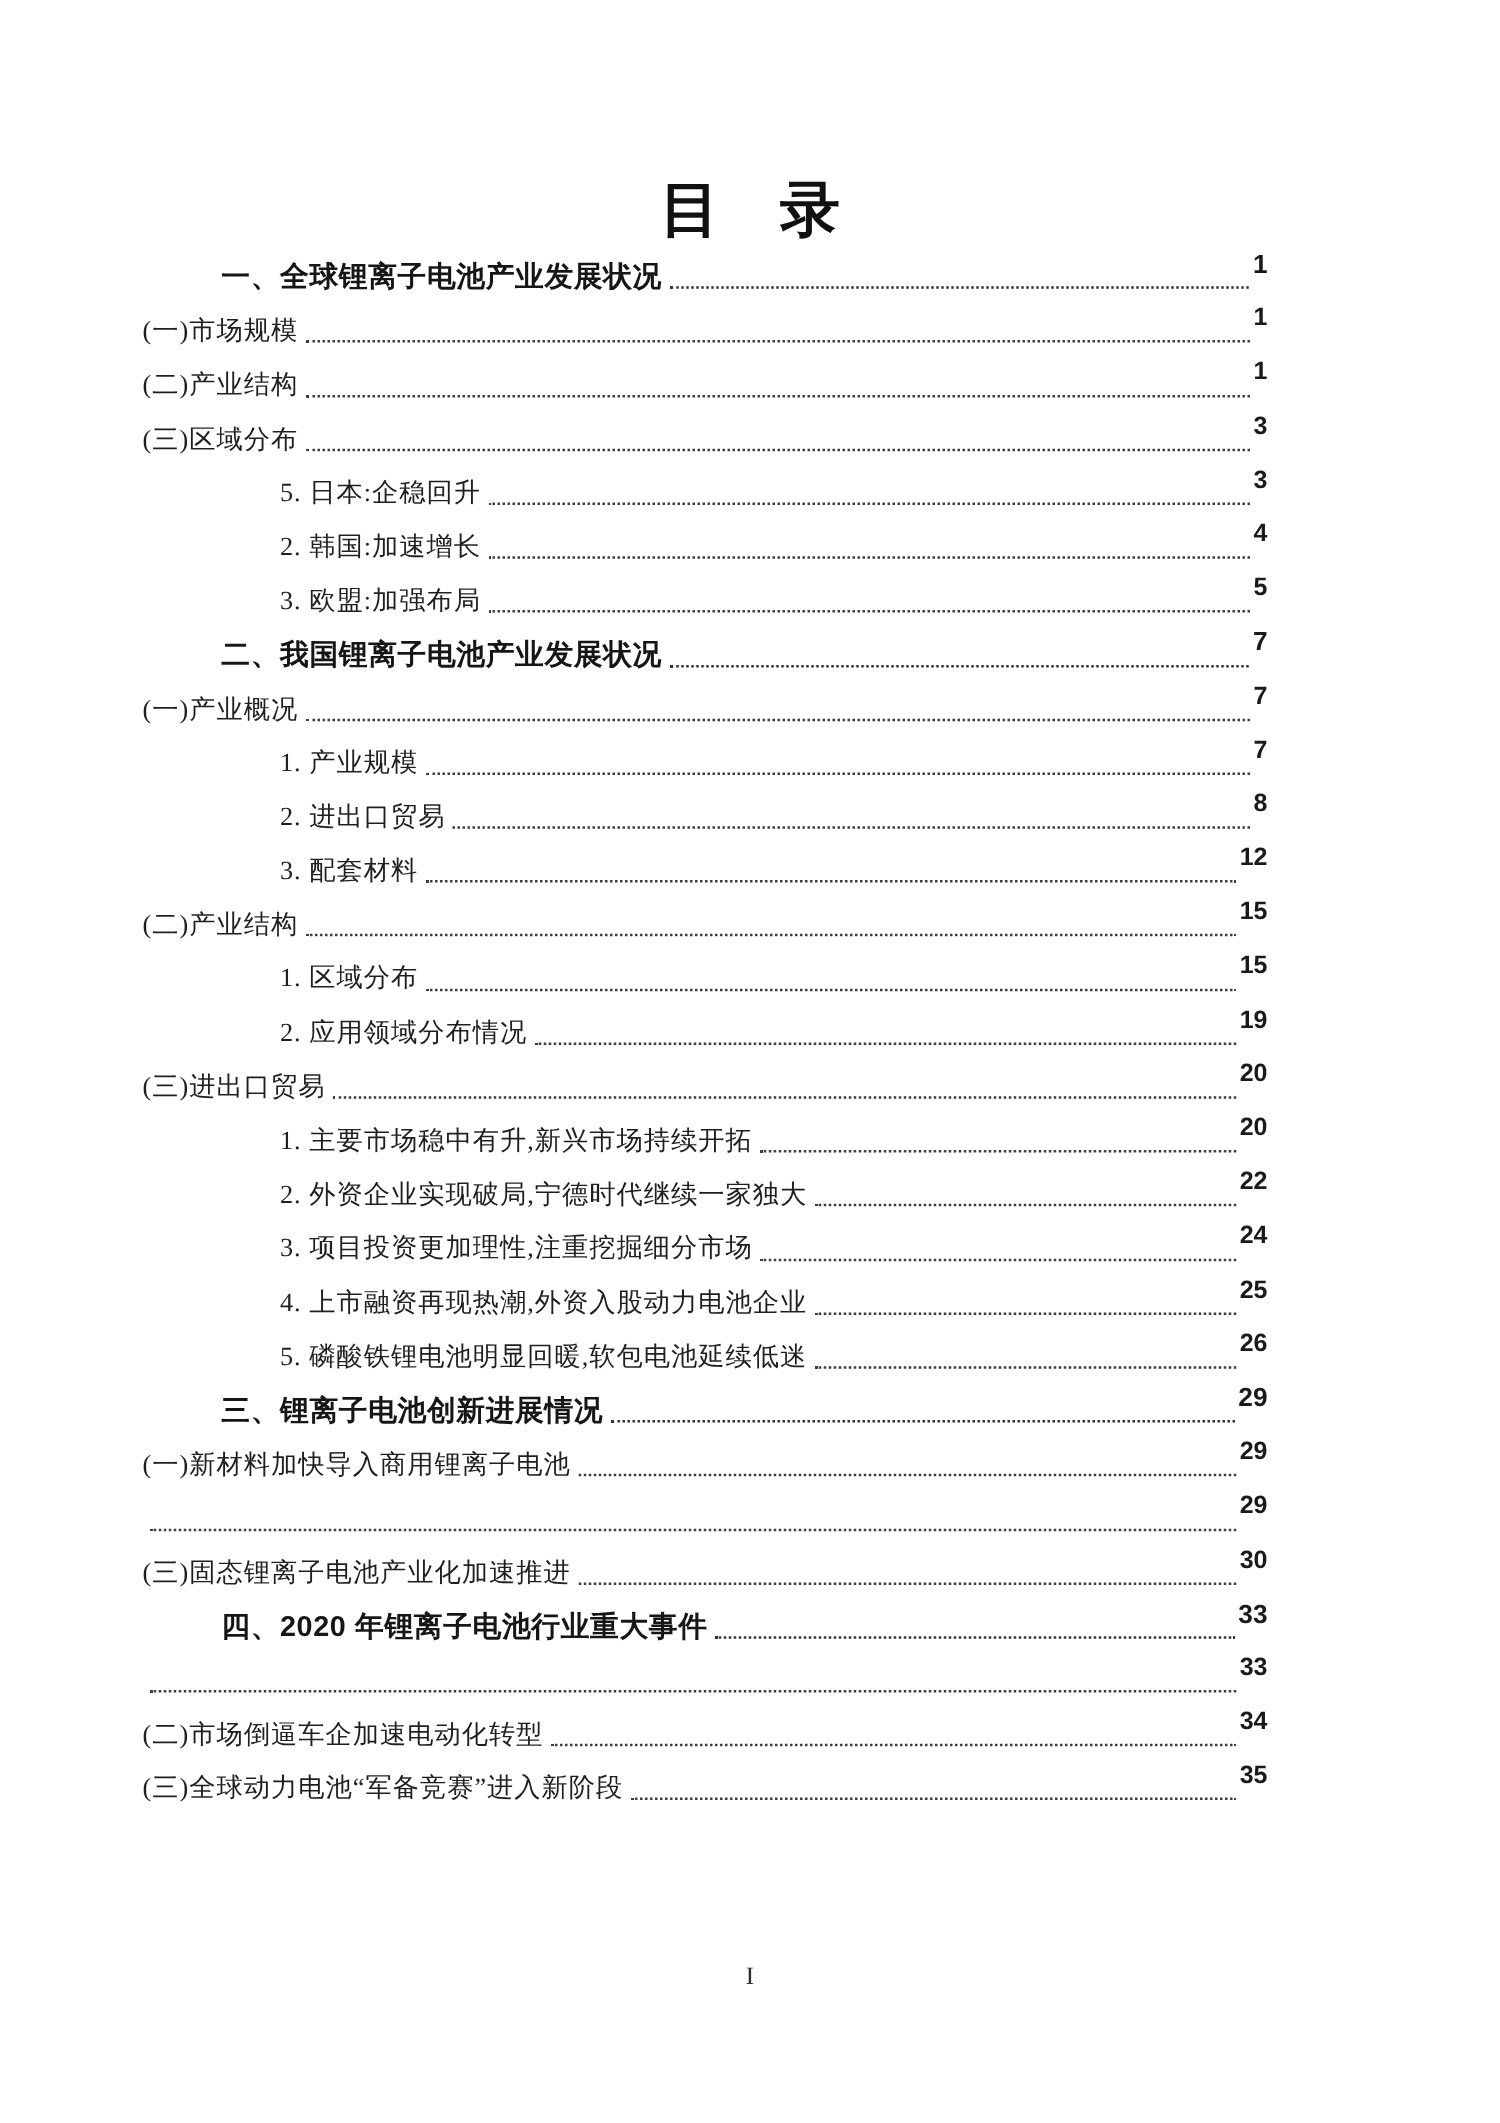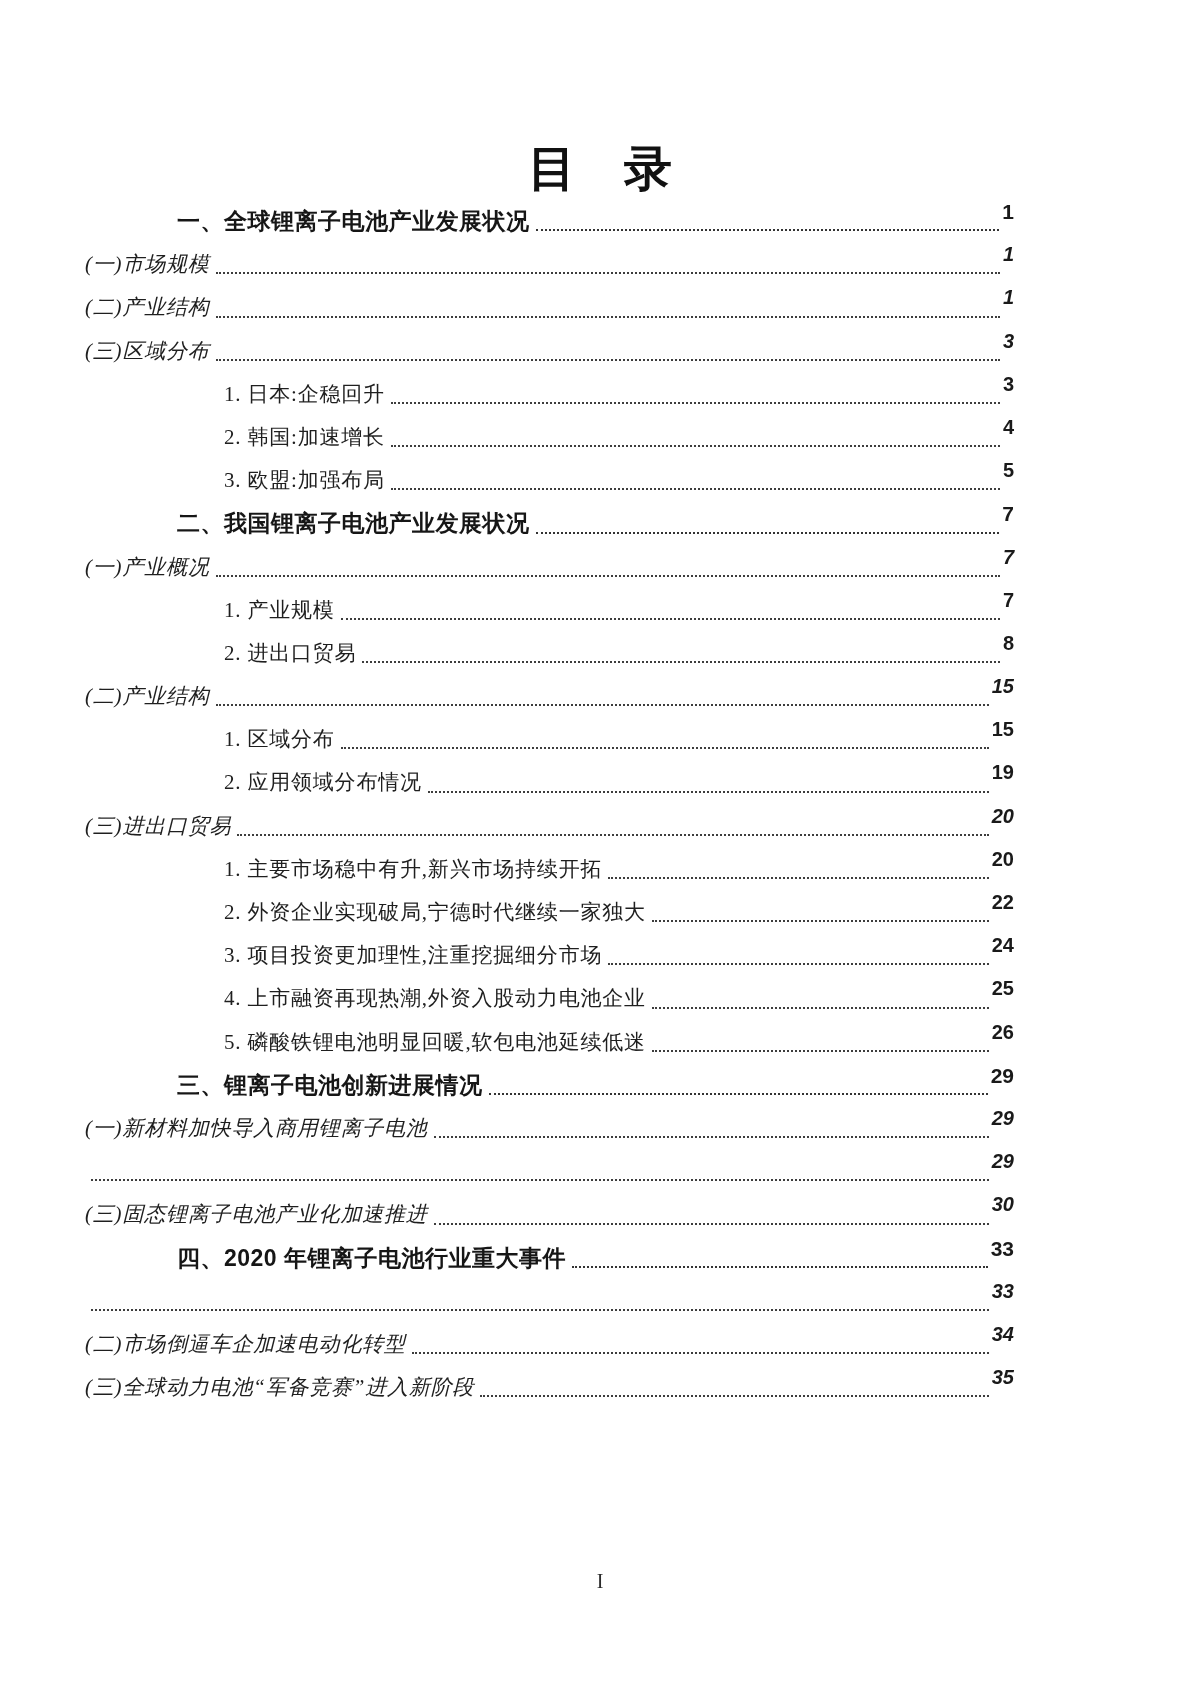--- a/index.html
+++ b/index.html
@@ -41,21 +41,21 @@
     height: 43.2px;
     padding-right: 186px;
     box-sizing: border-box;
     cursor: pointer;
   }
   .row .label {
     white-space: nowrap;
     line-height: 43.2px;
   }
   .lvl1 { padding-left: 177px; }
-  .lvl2 { padding-left: 85px; font-style: italic; }
+  .lvl2 { padding-left: 114px; }
   .lvl3 { padding-left: 224px; }
   .lvl1 .label {
     font-family: "Liberation Sans", sans-serif;
     font-weight: 700;
     font-size: 23px;
     letter-spacing: 0.5px;
     color: #161616;
   }
   .lvl2 .label, .lvl3 .label {
     font-family: "Liberation Serif", serif;
@@ -114,21 +114,21 @@
         <span class="label">(二)产业结构</span>
         <span class="leader"></span>
         <span class="pagenum">1</span>
       </div>
       <div class="row lvl2">
         <span class="label">(三)区域分布</span>
         <span class="leader"></span>
         <span class="pagenum">3</span>
       </div>
       <div class="row lvl3">
-        <span class="label">1.  日本:企稳回升</span>
+        <span class="label">5.  日本:企稳回升</span>
         <span class="leader"></span>
         <span class="pagenum">3</span>
       </div>
       <div class="row lvl3">
         <span class="label">2.  韩国:加速增长</span>
         <span class="leader"></span>
         <span class="pagenum">4</span>
       </div>
       <div class="row lvl3">
         <span class="label">3.  欧盟:加强布局</span>
@@ -147,20 +147,25 @@
       </div>
       <div class="row lvl3">
         <span class="label">1.  产业规模</span>
         <span class="leader"></span>
         <span class="pagenum">7</span>
       </div>
       <div class="row lvl3">
         <span class="label">2.  进出口贸易</span>
         <span class="leader"></span>
         <span class="pagenum">8</span>
+      </div>
+      <div class="row lvl3">
+        <span class="label">3.  配套材料</span>
+        <span class="leader"></span>
+        <span class="pagenum">12</span>
       </div>
       <div class="row lvl2">
         <span class="label">(二)产业结构</span>
         <span class="leader"></span>
         <span class="pagenum">15</span>
       </div>
       <div class="row lvl3">
         <span class="label">1.  区域分布</span>
         <span class="leader"></span>
         <span class="pagenum">15</span>

